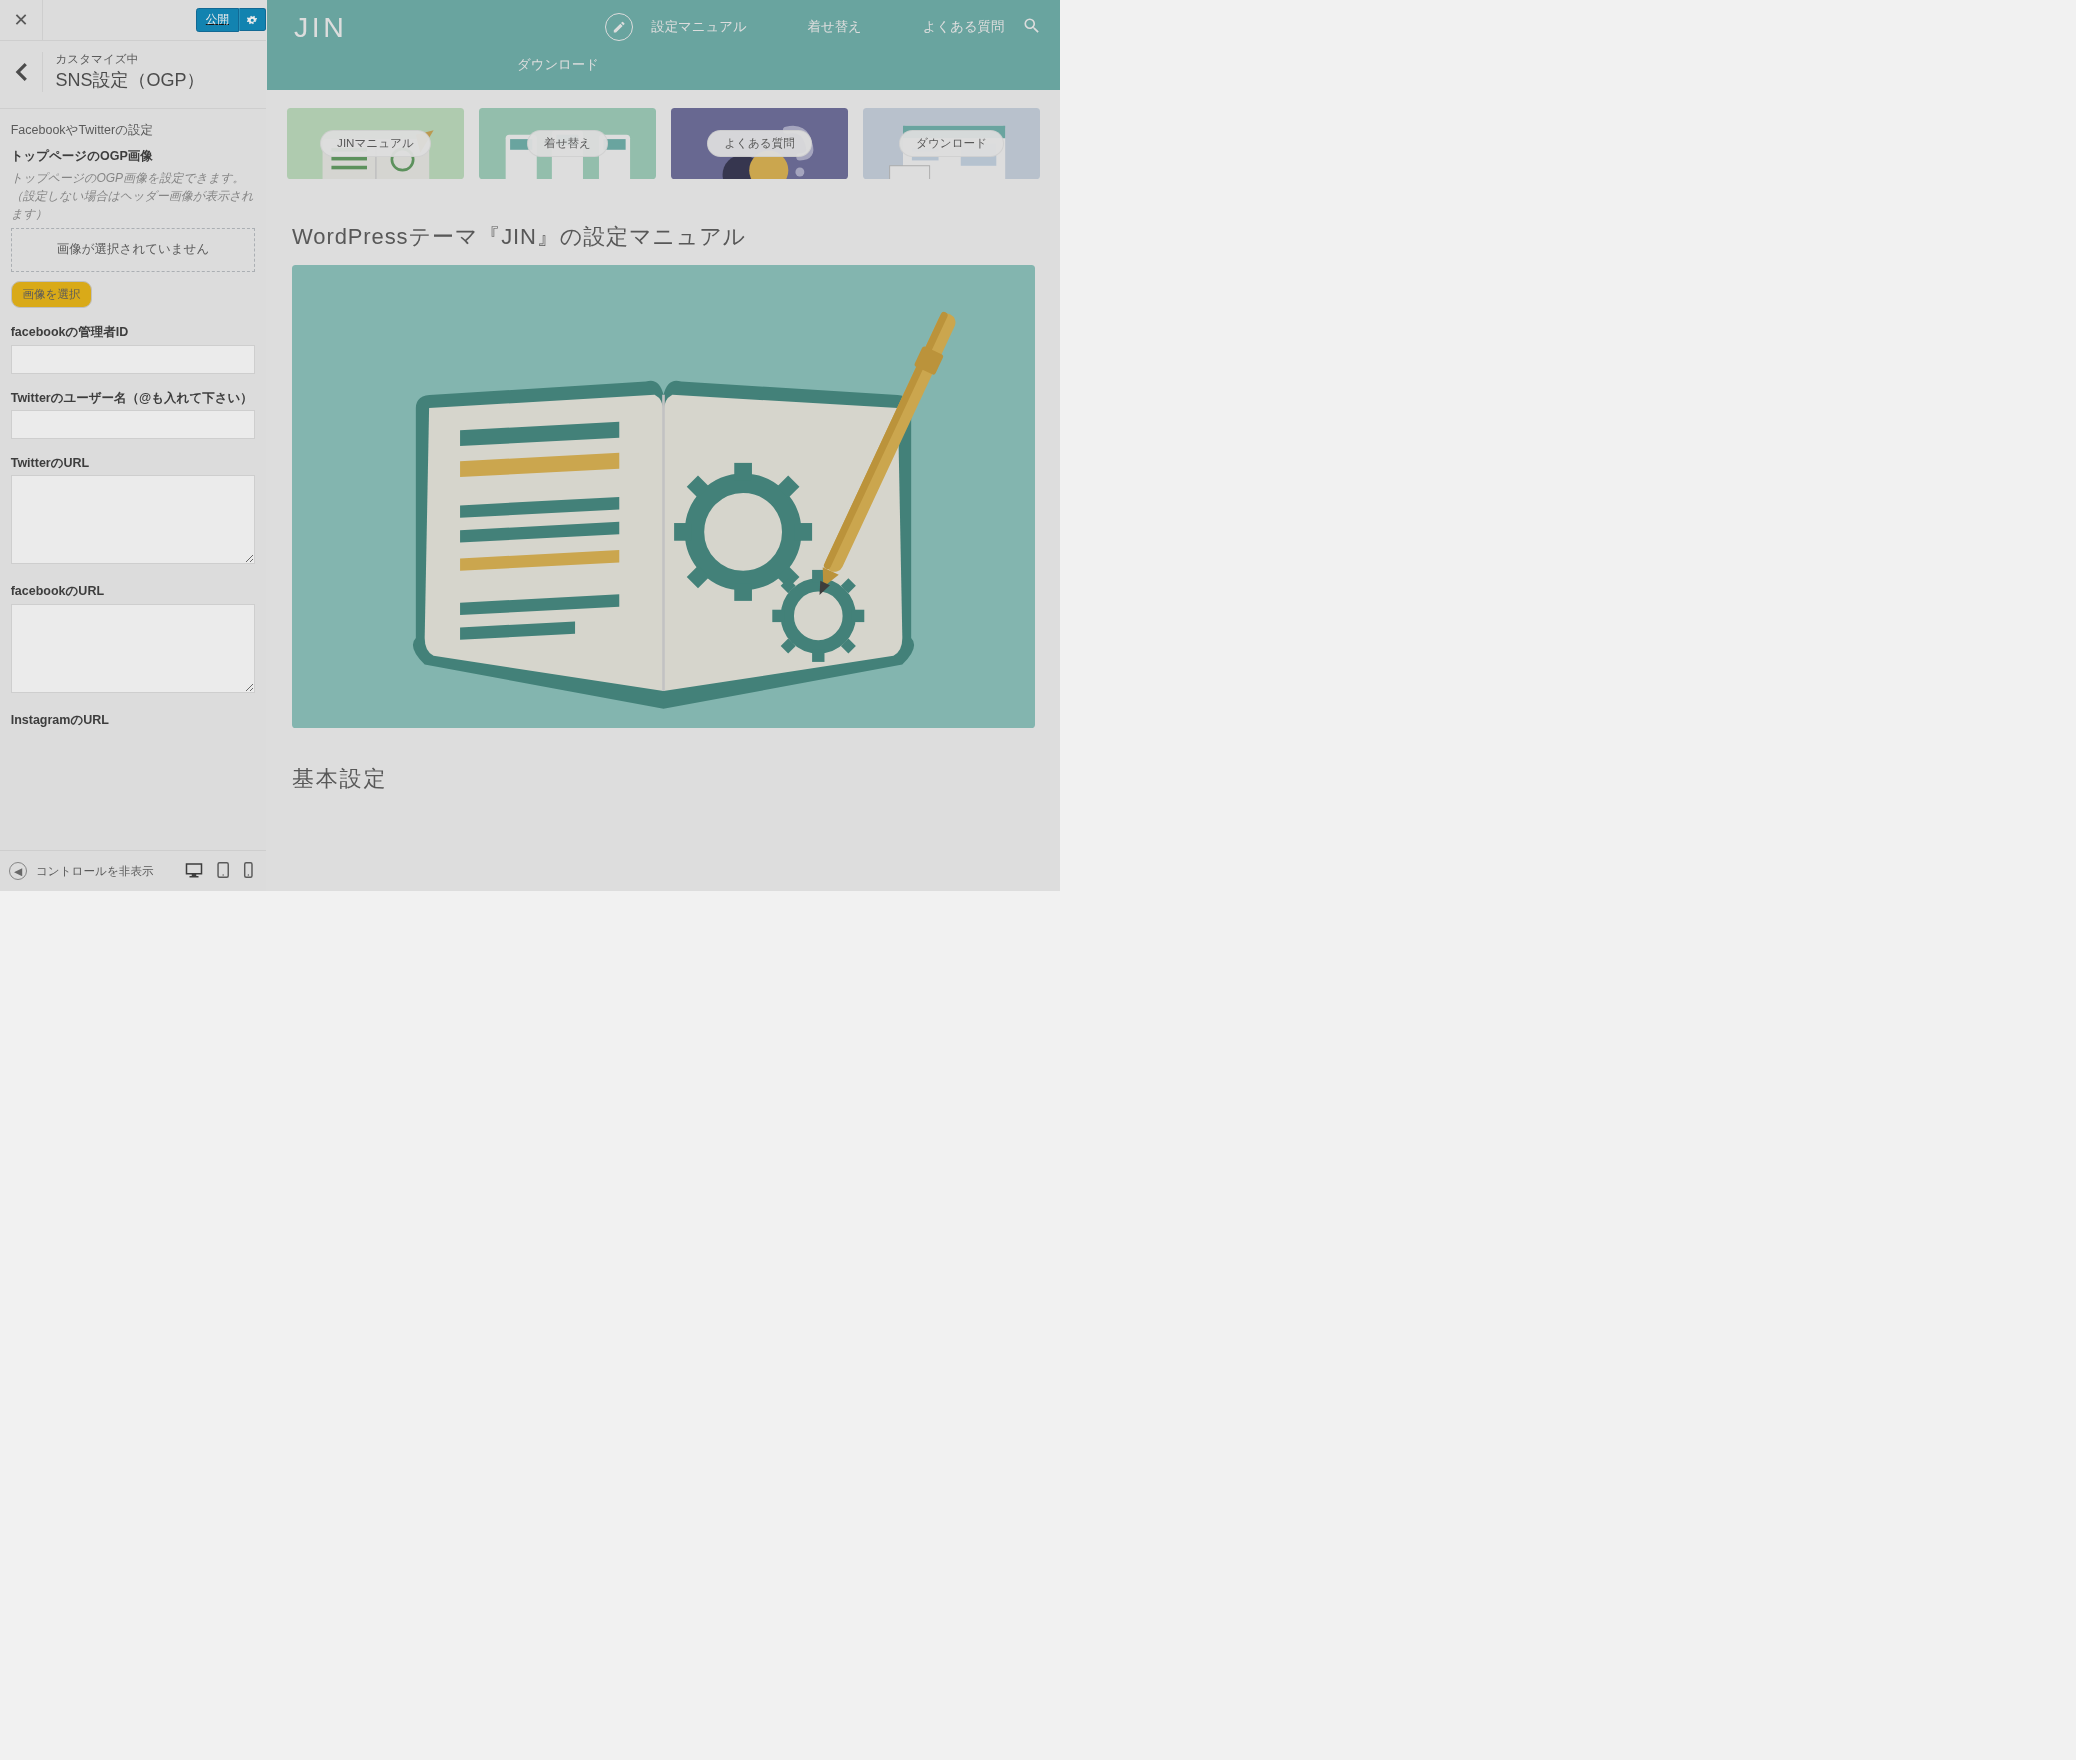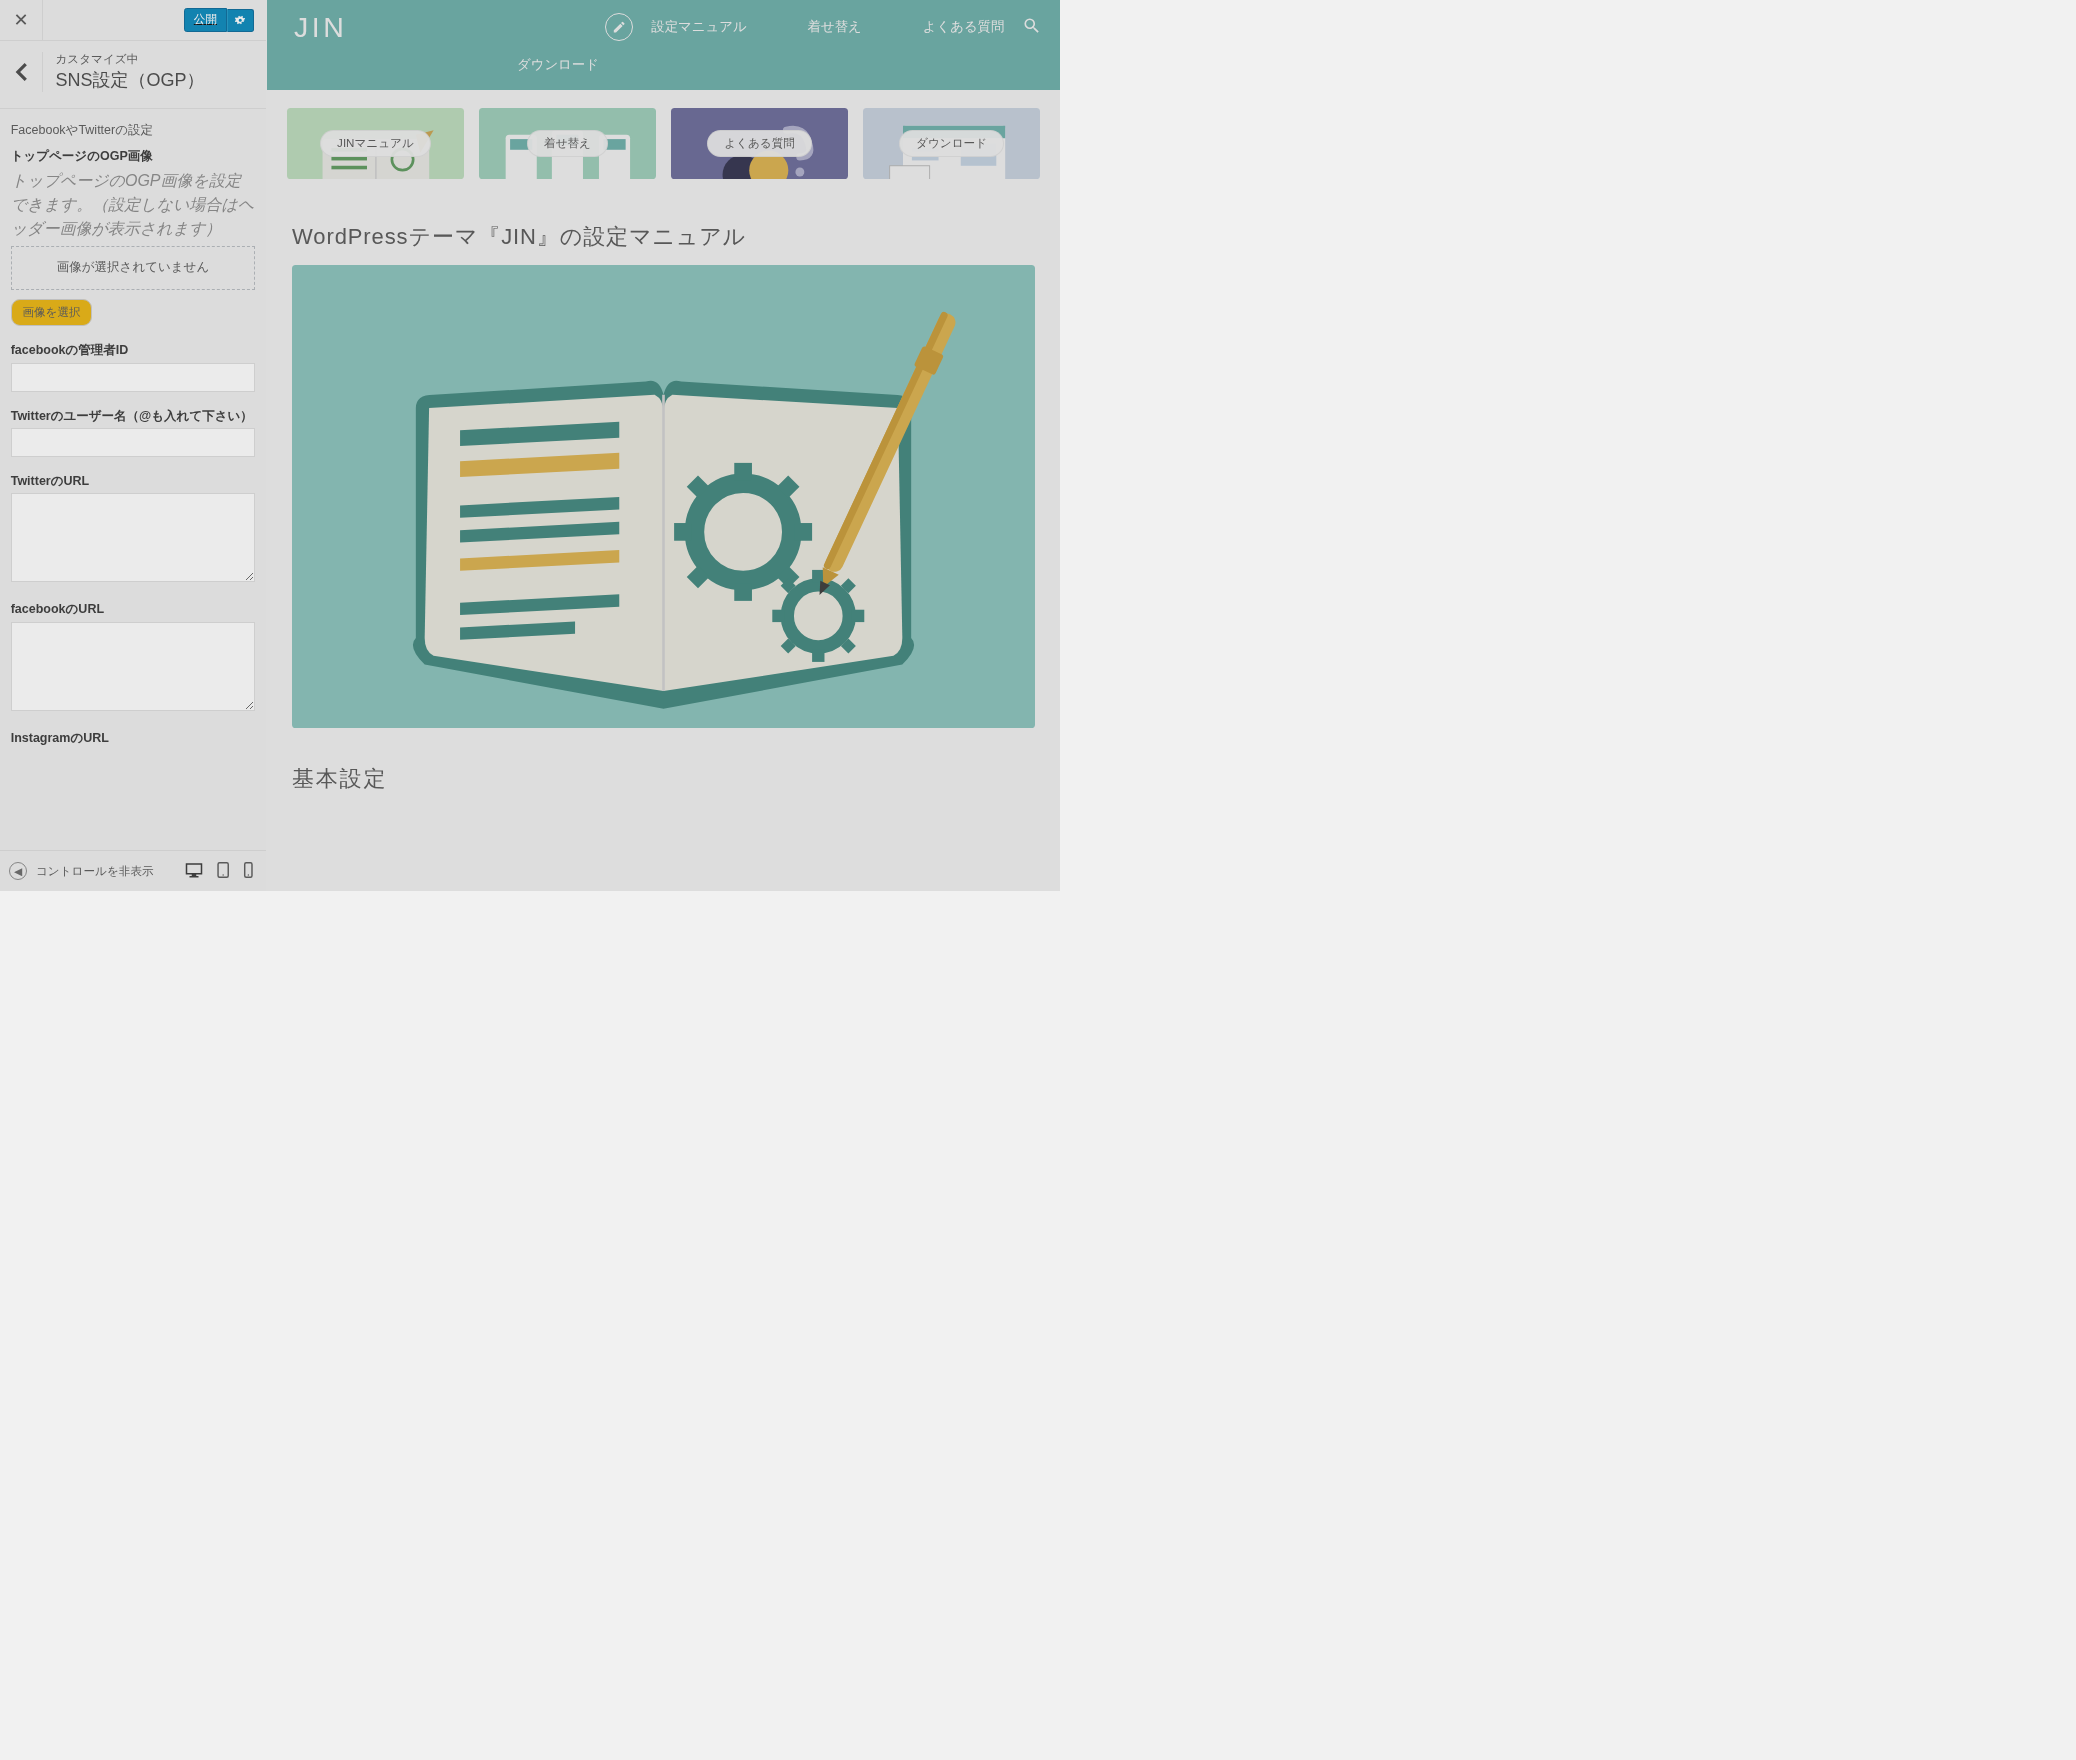--- a/index.html
+++ b/index.html
@@ -5,40 +5,40 @@
     * { margin: 0; padding: 0; box-sizing: border-box; }
     body { font-family: -apple-system, "Hiragino Sans", "メイリオ", sans-serif; background: #f1f1f1; overflow: hidden; }
     .app { display: flex; height: 891px; width: 1060px; position: relative; }
     
     
     .sidebar { width: 267px; background: #eeeeee; border-right: 0.9px solid #ddd; display: flex; flex-direction: column; position: relative; }
     .sidebar-overlay { position: absolute; inset: 0; background: rgba(120,120,120,0.15); pointer-events: none; z-index: 5; }
     
     .sb-top { display: flex; justify-content: space-between; align-items: center; height: 41px; border-bottom: 0.9px solid #ddd; background: #eee; }
     .sb-close { width: 43px; height: 41px; display:flex; align-items:center; justify-content:center; font-size: 18px; color: #555; cursor:pointer; border-right:0.9px solid #ddd; }
-    .sb-actions { display:flex; align-items:center; padding-right: 12px; gap:0;text-decoration:underline; }
+    .sb-actions { display:flex; align-items:flex-start; padding-right: 0; gap:0;text-decoration:underline; }
     .btn-publish { background: #0085ba; border:0.9px solid #006799; color:#fff; padding: 2.7px 9px 3.6px; font-size: 11.6px; border-radius: 2.7px 0 0 2.7px; cursor:pointer; }
     .btn-gear { background:#0085ba; border:0.9px solid #006799; border-left:0.9px solid #1a98c7; color:#fff; width: 27px; height: 23px; display:flex;align-items:center;justify-content:center; border-radius: 0 2.7px 2.7px 0; cursor:pointer; }
     .btn-gear svg { fill: #fff; }
     
     .sb-head { display:flex; align-items:center; padding: 10.7px 0 16px 0; border-bottom: 0.9px solid #ddd; background: #eee; }
     .sb-back { width: 43px; display:flex; align-items:center; justify-content:center; font-size: 19.6px; color:#444; cursor:pointer; border-right: 0.9px solid #ddd; align-self: stretch; }
     .sb-head-txt { padding-left: 12.5px; }
     .sb-head-sub { font-size: 11.6px; color: #555; }
     .sb-head-title { font-size: 18px; color: #444; font-weight: 400; margin-top: 1.8px; }
     
     .sb-scroll { flex:1; overflow-y: auto; position: relative; }
     .sb-scroll::-webkit-scrollbar { width: 9px; }
     .sb-scroll::-webkit-scrollbar-track { background: #e0e0e0; }
     .sb-scroll::-webkit-scrollbar-thumb { background: #aaa; border-radius: 4.5px; }
     
     .sb-desc { font-size: 12.5px; color:#555; padding: 12.5px 10.7px 9px; }
     .sb-section { padding: 0 10.7px 16px; }
     .sb-label { font-size: 12.5px; font-weight: 600; color: #333; display:block; margin-bottom: 3.6px; }
-    .sb-help { font-size: 16px; color: #888; font-style: italic; line-height: 1.5; display:block; margin-bottom: 5.3px; }
+    .sb-help { font-size: 12px; color: #888; font-style: italic; line-height: 1.5; display:block; margin-bottom: 5.3px; }
     .sb-noimg { border: 0.9px dashed #b4b9be; padding: 12.5px; text-align:center; font-size: 12.5px; color:#555; margin-bottom: 9px; }
     .sb-btn { background:#eab308; border:0.9px solid #ccc; padding: 5.3px 10.7px; font-size: 11.6px; color:#555; border-radius: 9px; cursor:pointer; }
     .sb-input { width: 100%; background:#fff; border:0.9px solid #ddd; height: 28.5px; padding: 3.6px 7.1px; font-size: 12.5px; }
     .sb-textarea { width:100%; background:#fff; border:0.9px solid #ddd; height: 89px; resize: vertical; padding: 5.3px; font-size: 12.5px; }
     
     .sb-highlight { background: #fff; padding: 12.5px 10.7px 16px; margin: 0 0 12.5px 0; position: relative; z-index: 10; box-shadow: 0 0 0 0.9px rgba(0,0,0,0.02); }
     .sb-radio-row { display:flex; align-items:center; gap: 9px; padding: 5.3px 0; }
     .sb-radio { width: 16px; height: 16px; border: 0.9px solid #7e8993; border-radius: 50%; display:flex; align-items:center; justify-content:center; background:#fff; cursor:pointer; }
     .sb-radio.checked::after { content:''; width: 7.1px; height:7.1px; background:#0075b8; border-radius:50%; display:block; }
     .sb-radio-label { font-size: 12.5px; color:#444; }

